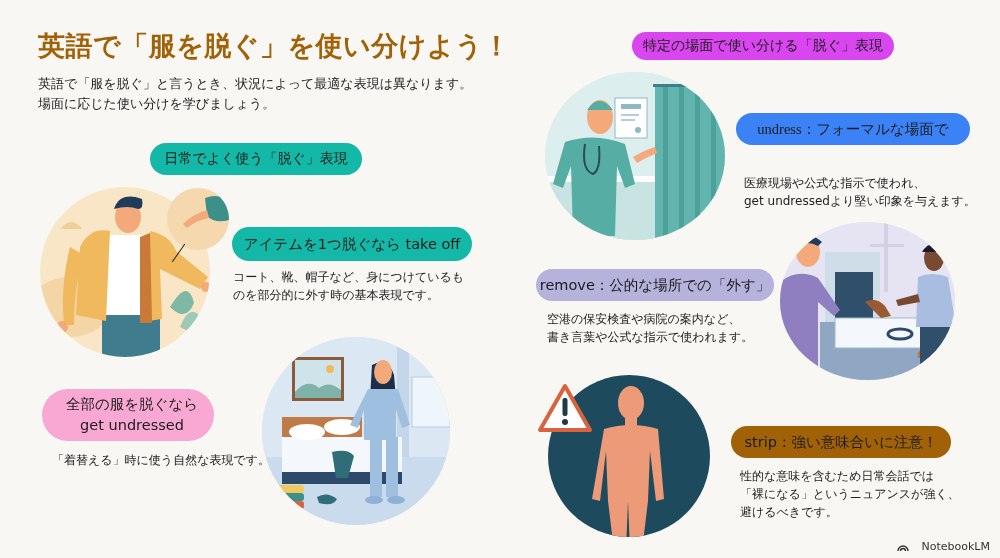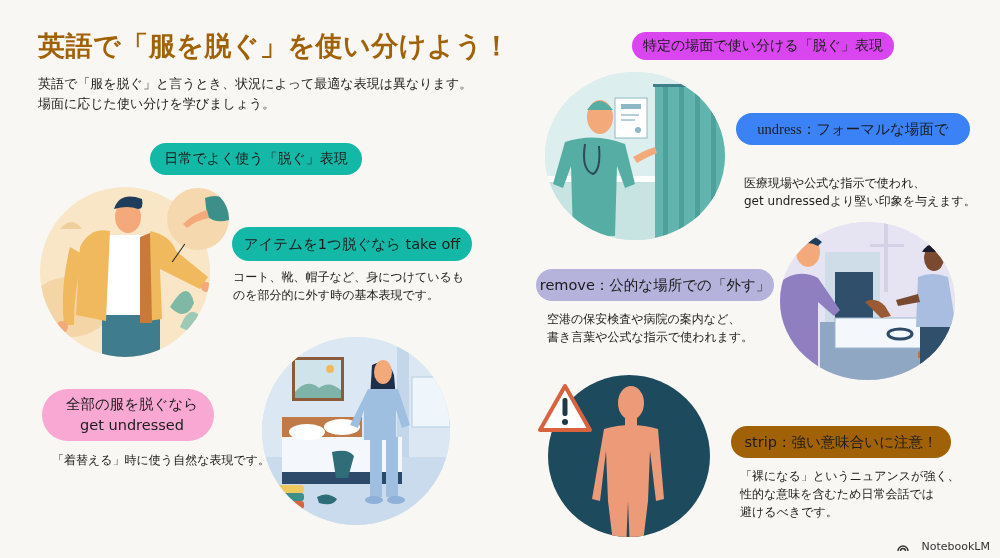--- a/index.html
+++ b/index.html
@@ -196,22 +196,22 @@
   </svg>
 </div>
 <svg class="abs" style="left:536px; top:382px;" width="58" height="52" viewBox="0 0 58 52">
   <path d="M29 4 L54 48 L4 48 Z" fill="#ffffff" stroke="#d9623f" stroke-width="4" stroke-linejoin="round"></path>
   <rect x="26.5" y="16" width="5" height="18" rx="2" fill="#1e3a4a"></rect>
   <circle cx="29" cy="40" r="3" fill="#1e3a4a"></circle>
 </svg>
 
 <div class="pill" style="left:731px; top:426px; width:220px; height:32px; background:#a16207;">strip：強い意味合いに注意！</div>
 <div class="desc" style="left:740px; top:467px;">
+  <div>性的な意味を含むため日常会話では</div>
   <div>「裸になる」というニュアンスが強く、</div>
-  <div>性的な意味を含むため日常会話では</div>
   <div>避けるべきです。</div>
 </div>
 
 <div class="abs logo">
   <svg width="12" height="10" viewBox="0 0 12 10">
     <path d="M1 9 a5 5 0 0 1 10 0" fill="none" stroke="#333" stroke-width="1.4"></path>
     <path d="M3.5 9 a2.5 2.5 0 0 1 5 0" fill="none" stroke="#333" stroke-width="1.4"></path>
   </svg>
   <span>NotebookLM</span>
 </div>

